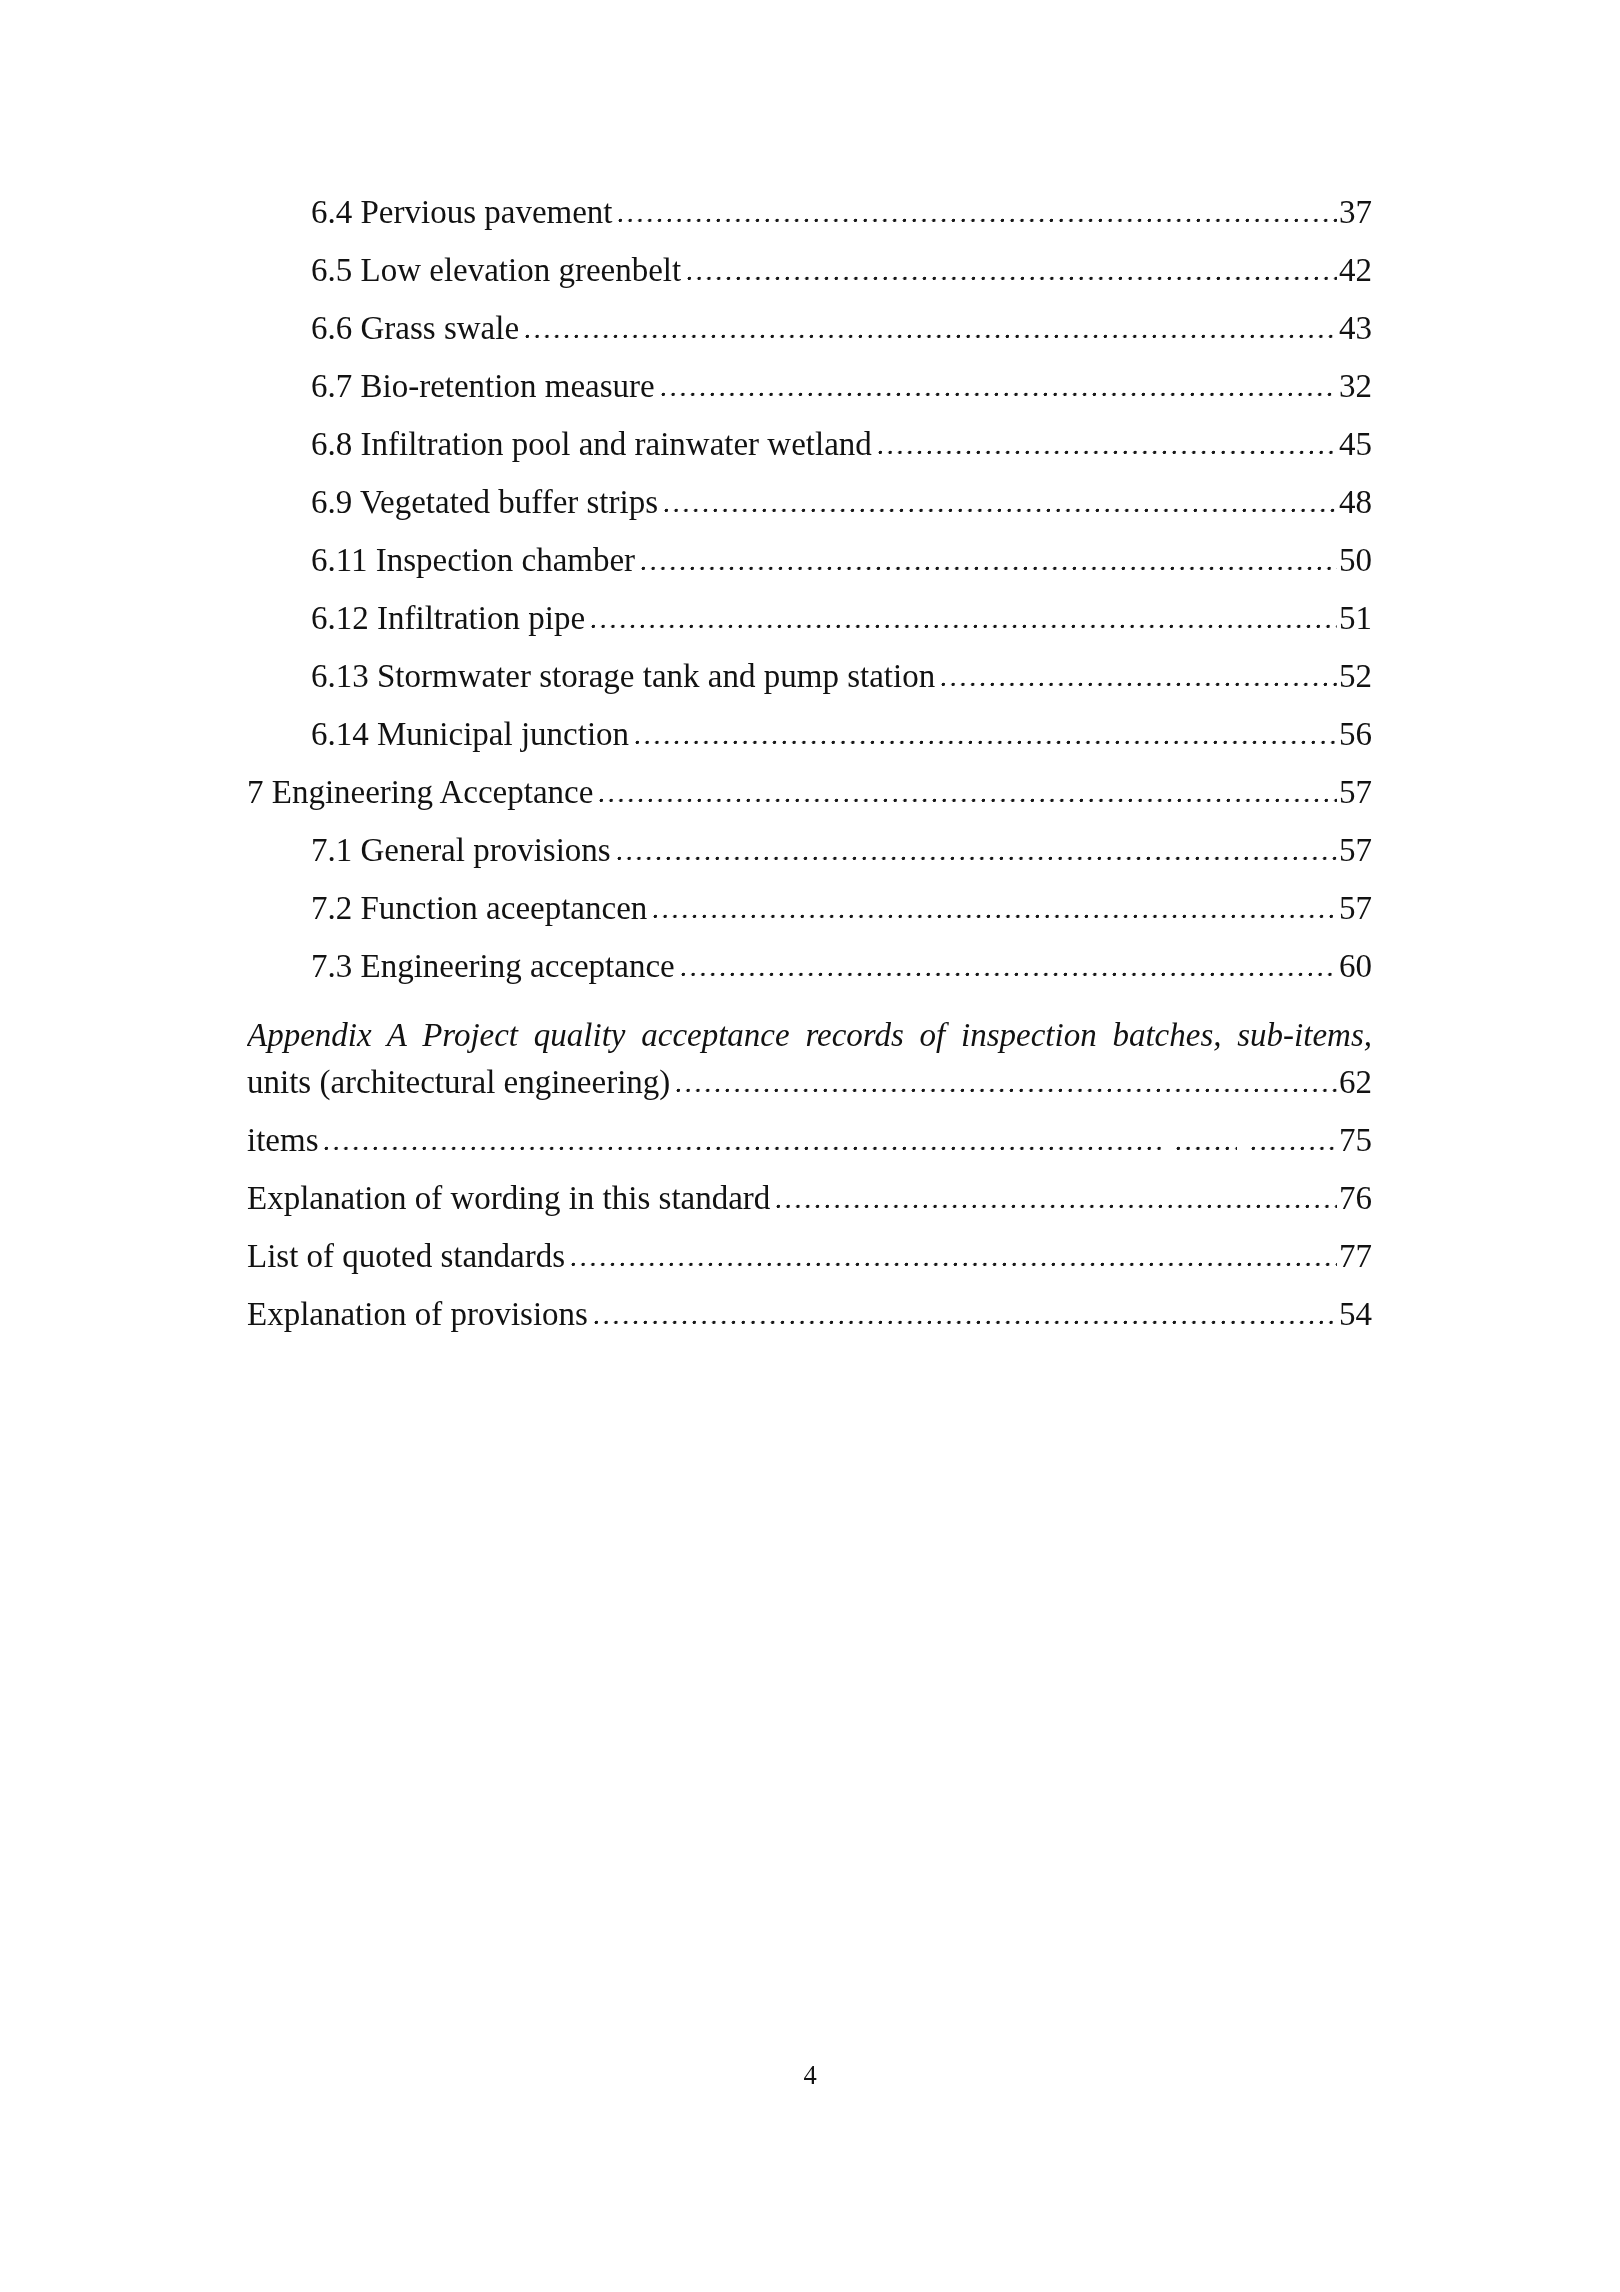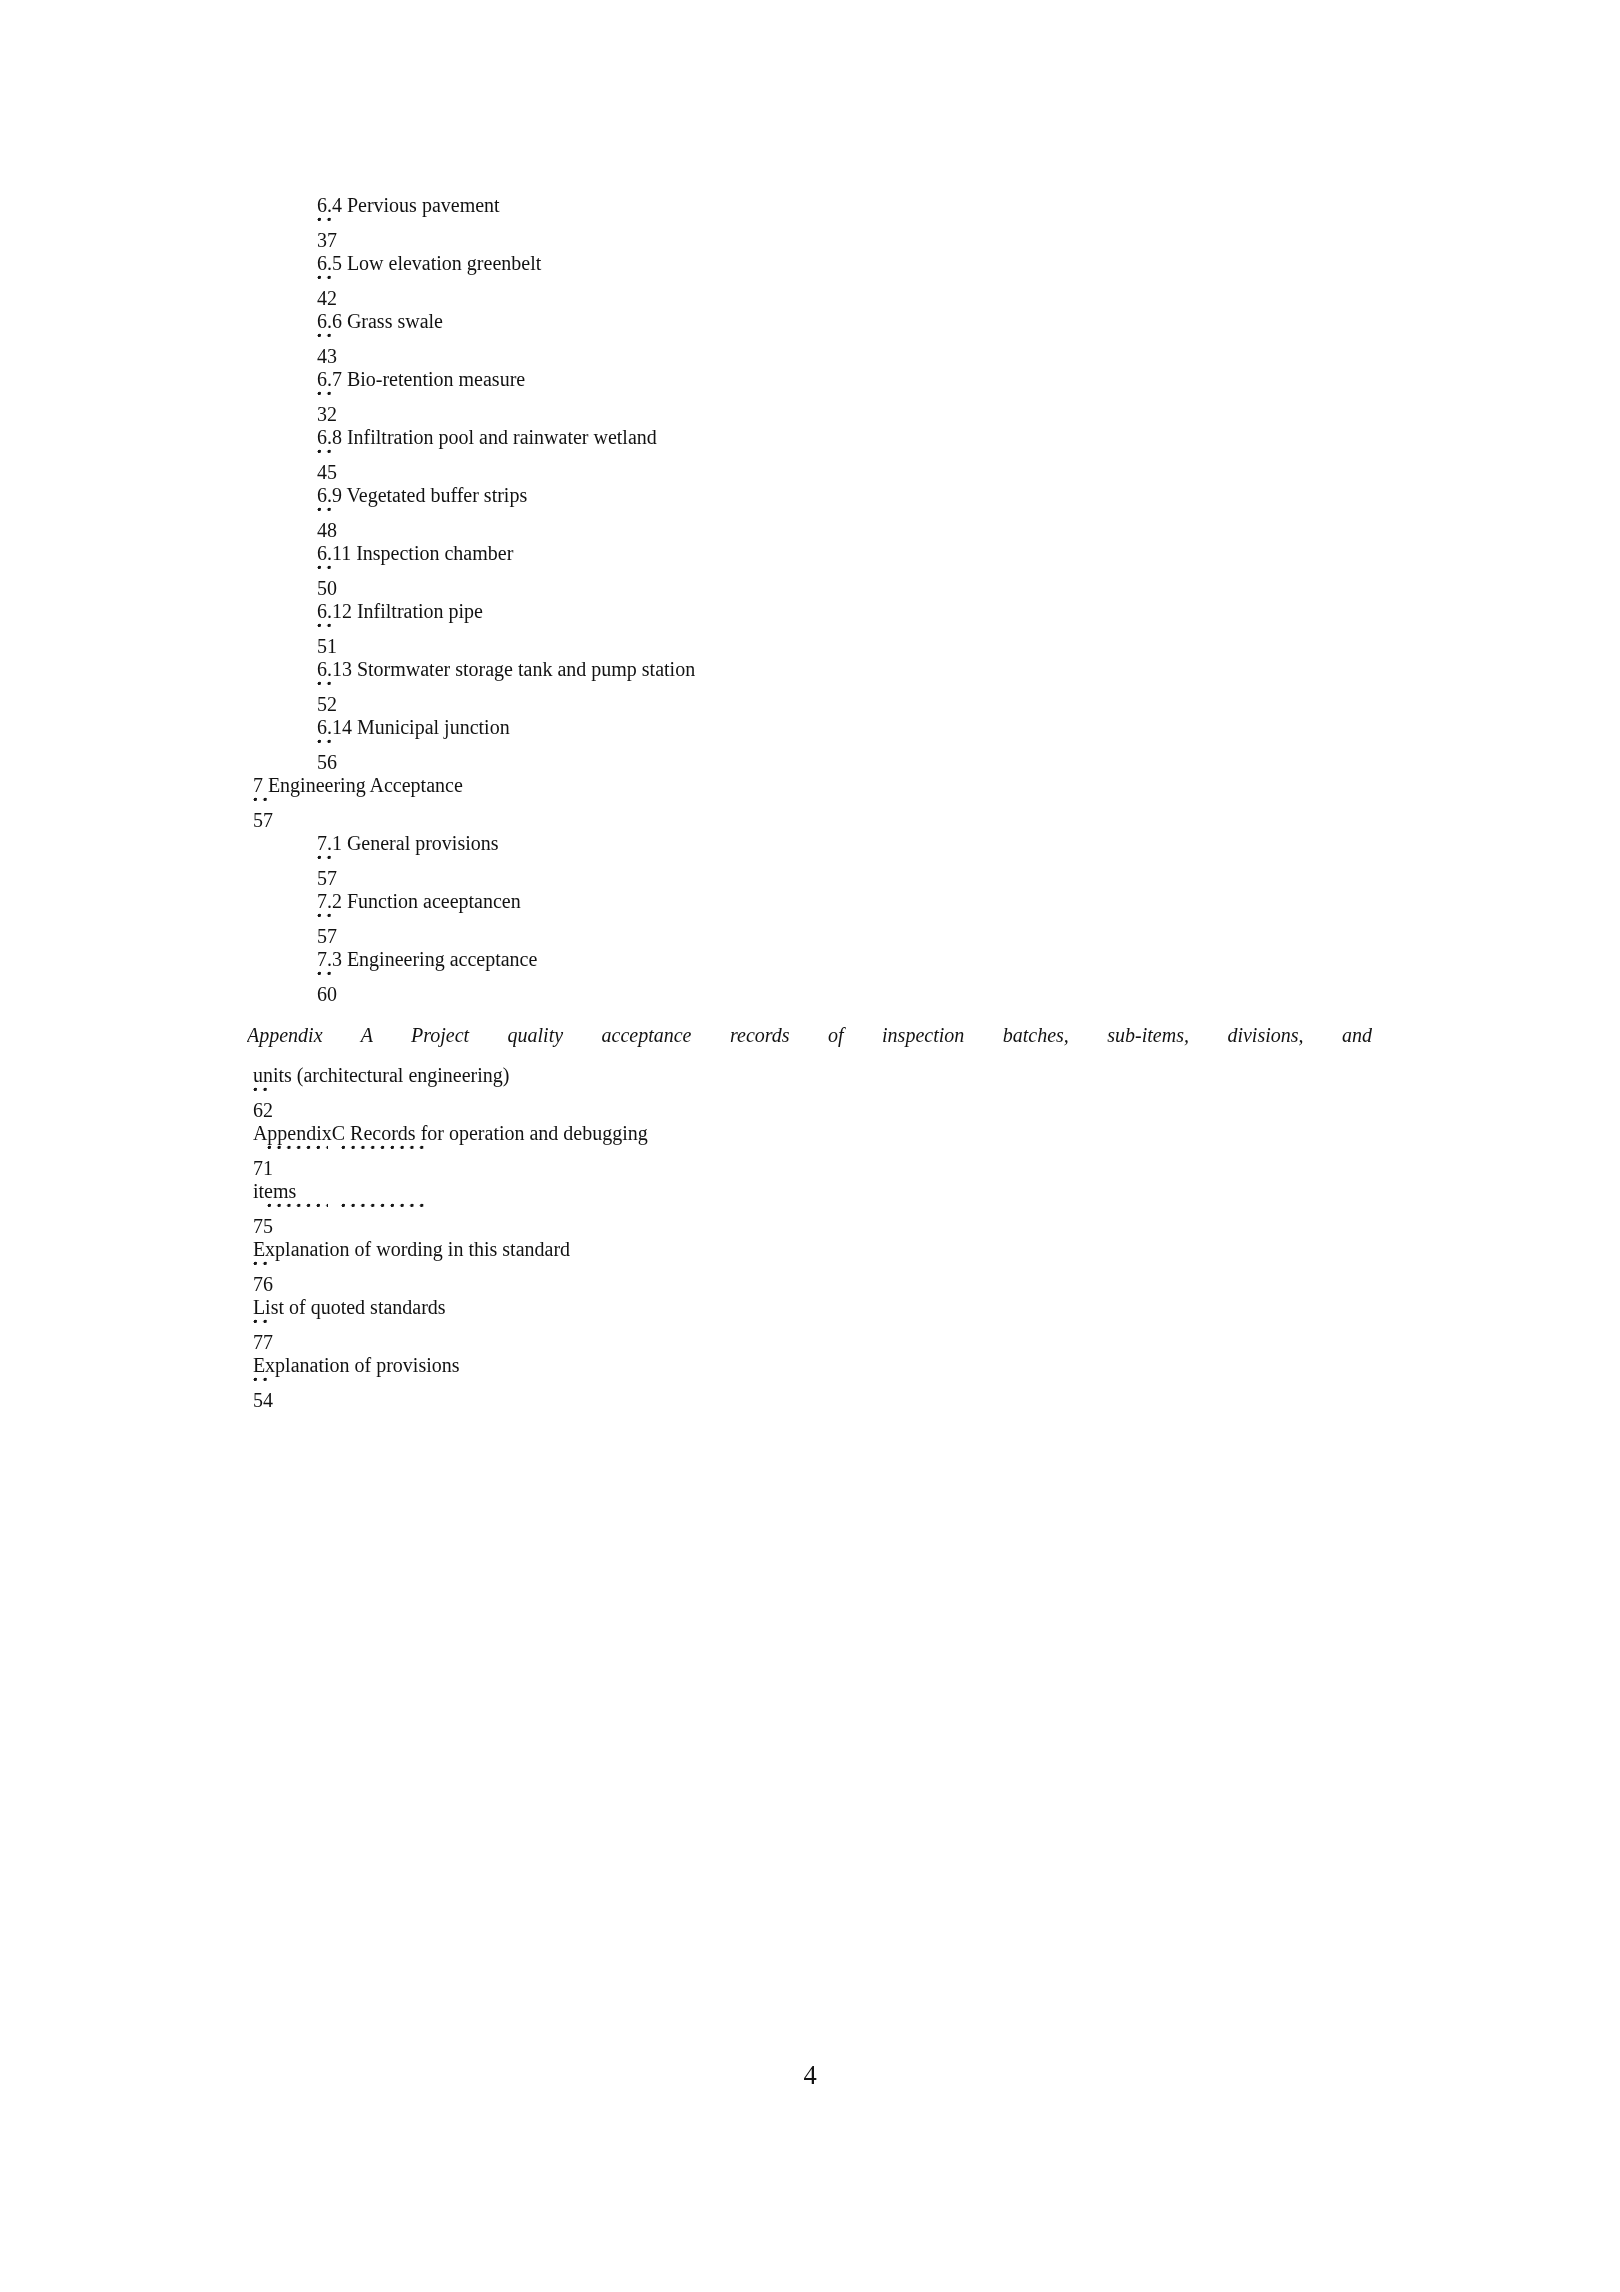--- a/index.html
+++ b/index.html
@@ -17,23 +17,22 @@
   .toc-list {
     position: absolute;
     left: 247px;
     top: 194px;
     width: 1125px;
   }
   .toc-row {
     display: flex;
     align-items: baseline;
     height: 58px;
-    font-size: 20px;
+    font-size: 33px;
     white-space: nowrap;
-    flex-direction: column;
   }
   .toc-row.indent { padding-left: 64px; }
   .toc-row.justified {
     display: block;
     white-space: normal;
     text-align: justify;
     text-align-last: justify;
     line-height: 58px;
     overflow: hidden;
     font-style: italic;
@@ -144,29 +143,20 @@
         <span class="leader dotted"></span>
         <span class="toc-page">60</span>
       </div>
       <div class="toc-row justified"><span class="toc-text">Appendix A Project quality acceptance records of inspection batches, sub-items, divisions, and</span></div>
       <div class="toc-row">
         <span class="toc-text">units (architectural engineering)</span>
         <span class="leader dotted"></span>
         <span class="toc-page">62</span>
       </div>
       <div class="toc-row">
-        <span class="toc-text">AppendixC Records for operation and debugging</span>
-        <span class="leader gapped">
-          <span class="seg grow dotted"></span>
-          <span class="seg s1 dotted"></span>
-          <span class="seg s2 dotted"></span>
-        </span>
-        <span class="toc-page">71</span>
-      </div>
-      <div class="toc-row">
         <span class="toc-text">items</span>
         <span class="leader gapped">
           <span class="seg grow dotted"></span>
           <span class="seg s1 dotted"></span>
           <span class="seg s2 dotted"></span>
         </span>
         <span class="toc-page">75</span>
       </div>
       <div class="toc-row">
         <span class="toc-text">Explanation of wording in this standard</span>

